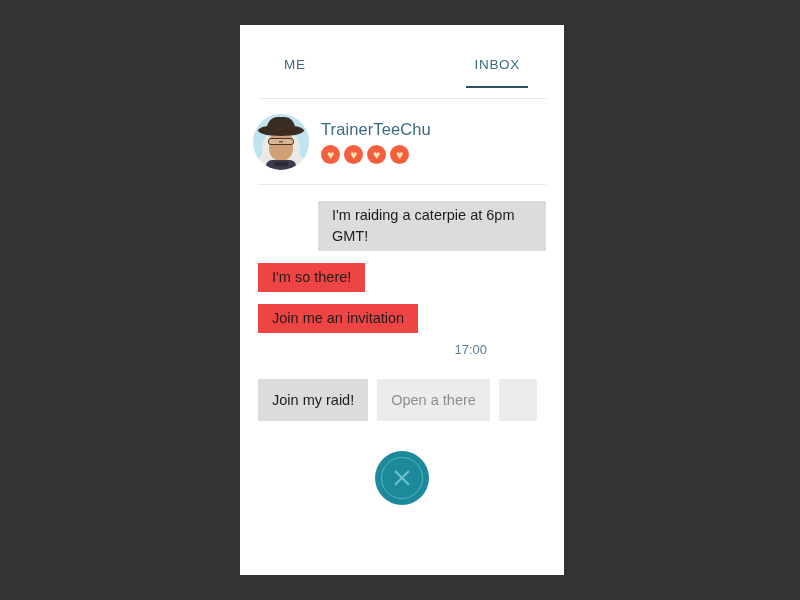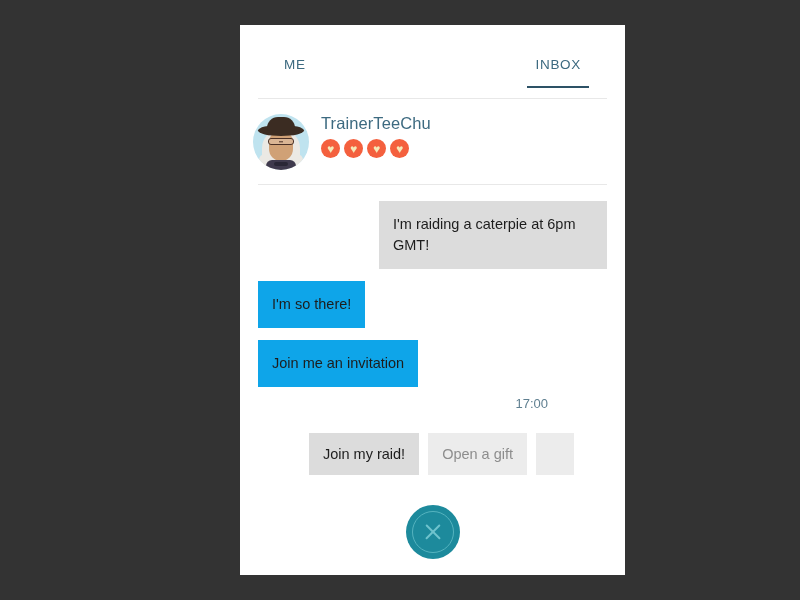--- a/index.html
+++ b/index.html
@@ -20,21 +20,21 @@
   .stage {
     position: relative;
     width: 800px;
     height: 600px;
   }
 
   .card {
     position: absolute;
     left: 240px;
     top: 25px;
-    width: 385px;
+    width: 324px;
     height: 550px;
     background: #ffffff;
     overflow: hidden;
   }
 
   
   .tabbar {
     display: flex;
     align-items: flex-start;
     justify-content: space-between;
@@ -71,20 +71,21 @@
     height: 1px;
     background: #e8e8e8;
     margin: 0 18px;
   }
 
   .divider.top { margin-top: 10px; }
 
   
   .profile {
     display: flex;
+    align-items: center;
     padding: 15px 18px 14px 13px;
     gap: 12px;
   }
 
   .avatar {
     position: relative;
     width: 56px;
     height: 56px;
     border-radius: 50%;
     background: #bfe3ef;
@@ -185,46 +186,45 @@
     line-height: 1;
   }
 
   
   .messages { padding: 16px 18px 0 18px; }
 
   .bubble {
     font-size: 14.5px;
     line-height: 1.45;
     color: #1d1d1d;
-    padding: 13px 14px;
+    padding: 4px 14px;
     max-width: 228px;
     word-wrap: break-word;
   }
 
   .row { display: flex; margin-bottom: 12px; }
   .row.in  { justify-content: flex-end; }
   .row.out { justify-content: flex-start; }
 
   .bubble.in  { background: #dcdcdc; }
-  .bubble.out { background: #0ea5e9; }
+  .bubble.out { background: #ef4444; }
 
   .timestamp {
     text-align: right;
     font-size: 13px;
     color: #5f7f90;
     padding-right: 59px;
     margin-top: -3px;
   }
 
   
   .quick-replies {
     display: flex;
     gap: 9px;
     padding: 22px 0 0 18px;
-    justify-content: center;
   }
 
   .chip {
     font-size: 14.5px;
     padding: 13px 14px;
     border: none;
     font-family: "Liberation Sans", sans-serif;
     cursor: pointer;
     white-space: nowrap;
   }
@@ -324,21 +324,21 @@
         <div class="bubble out">I'm so there!</div>
       </div>
       <div class="row out">
         <div class="bubble out">Join me an invitation</div>
       </div>
       <div class="timestamp">17:00</div>
     </div>
 
     <div class="quick-replies">
       <button class="chip primary">Join my raid!</button>
-      <button class="chip secondary">Open a gift</button>
+      <button class="chip secondary">Open a there</button>
       <button class="chip blank"></button>
     </div>
 
     <div class="close-wrap">
       <button class="close-btn">
         <span class="ring"></span>
         <span class="x1"></span>
         <span class="x2"></span>
       </button>
     </div>

